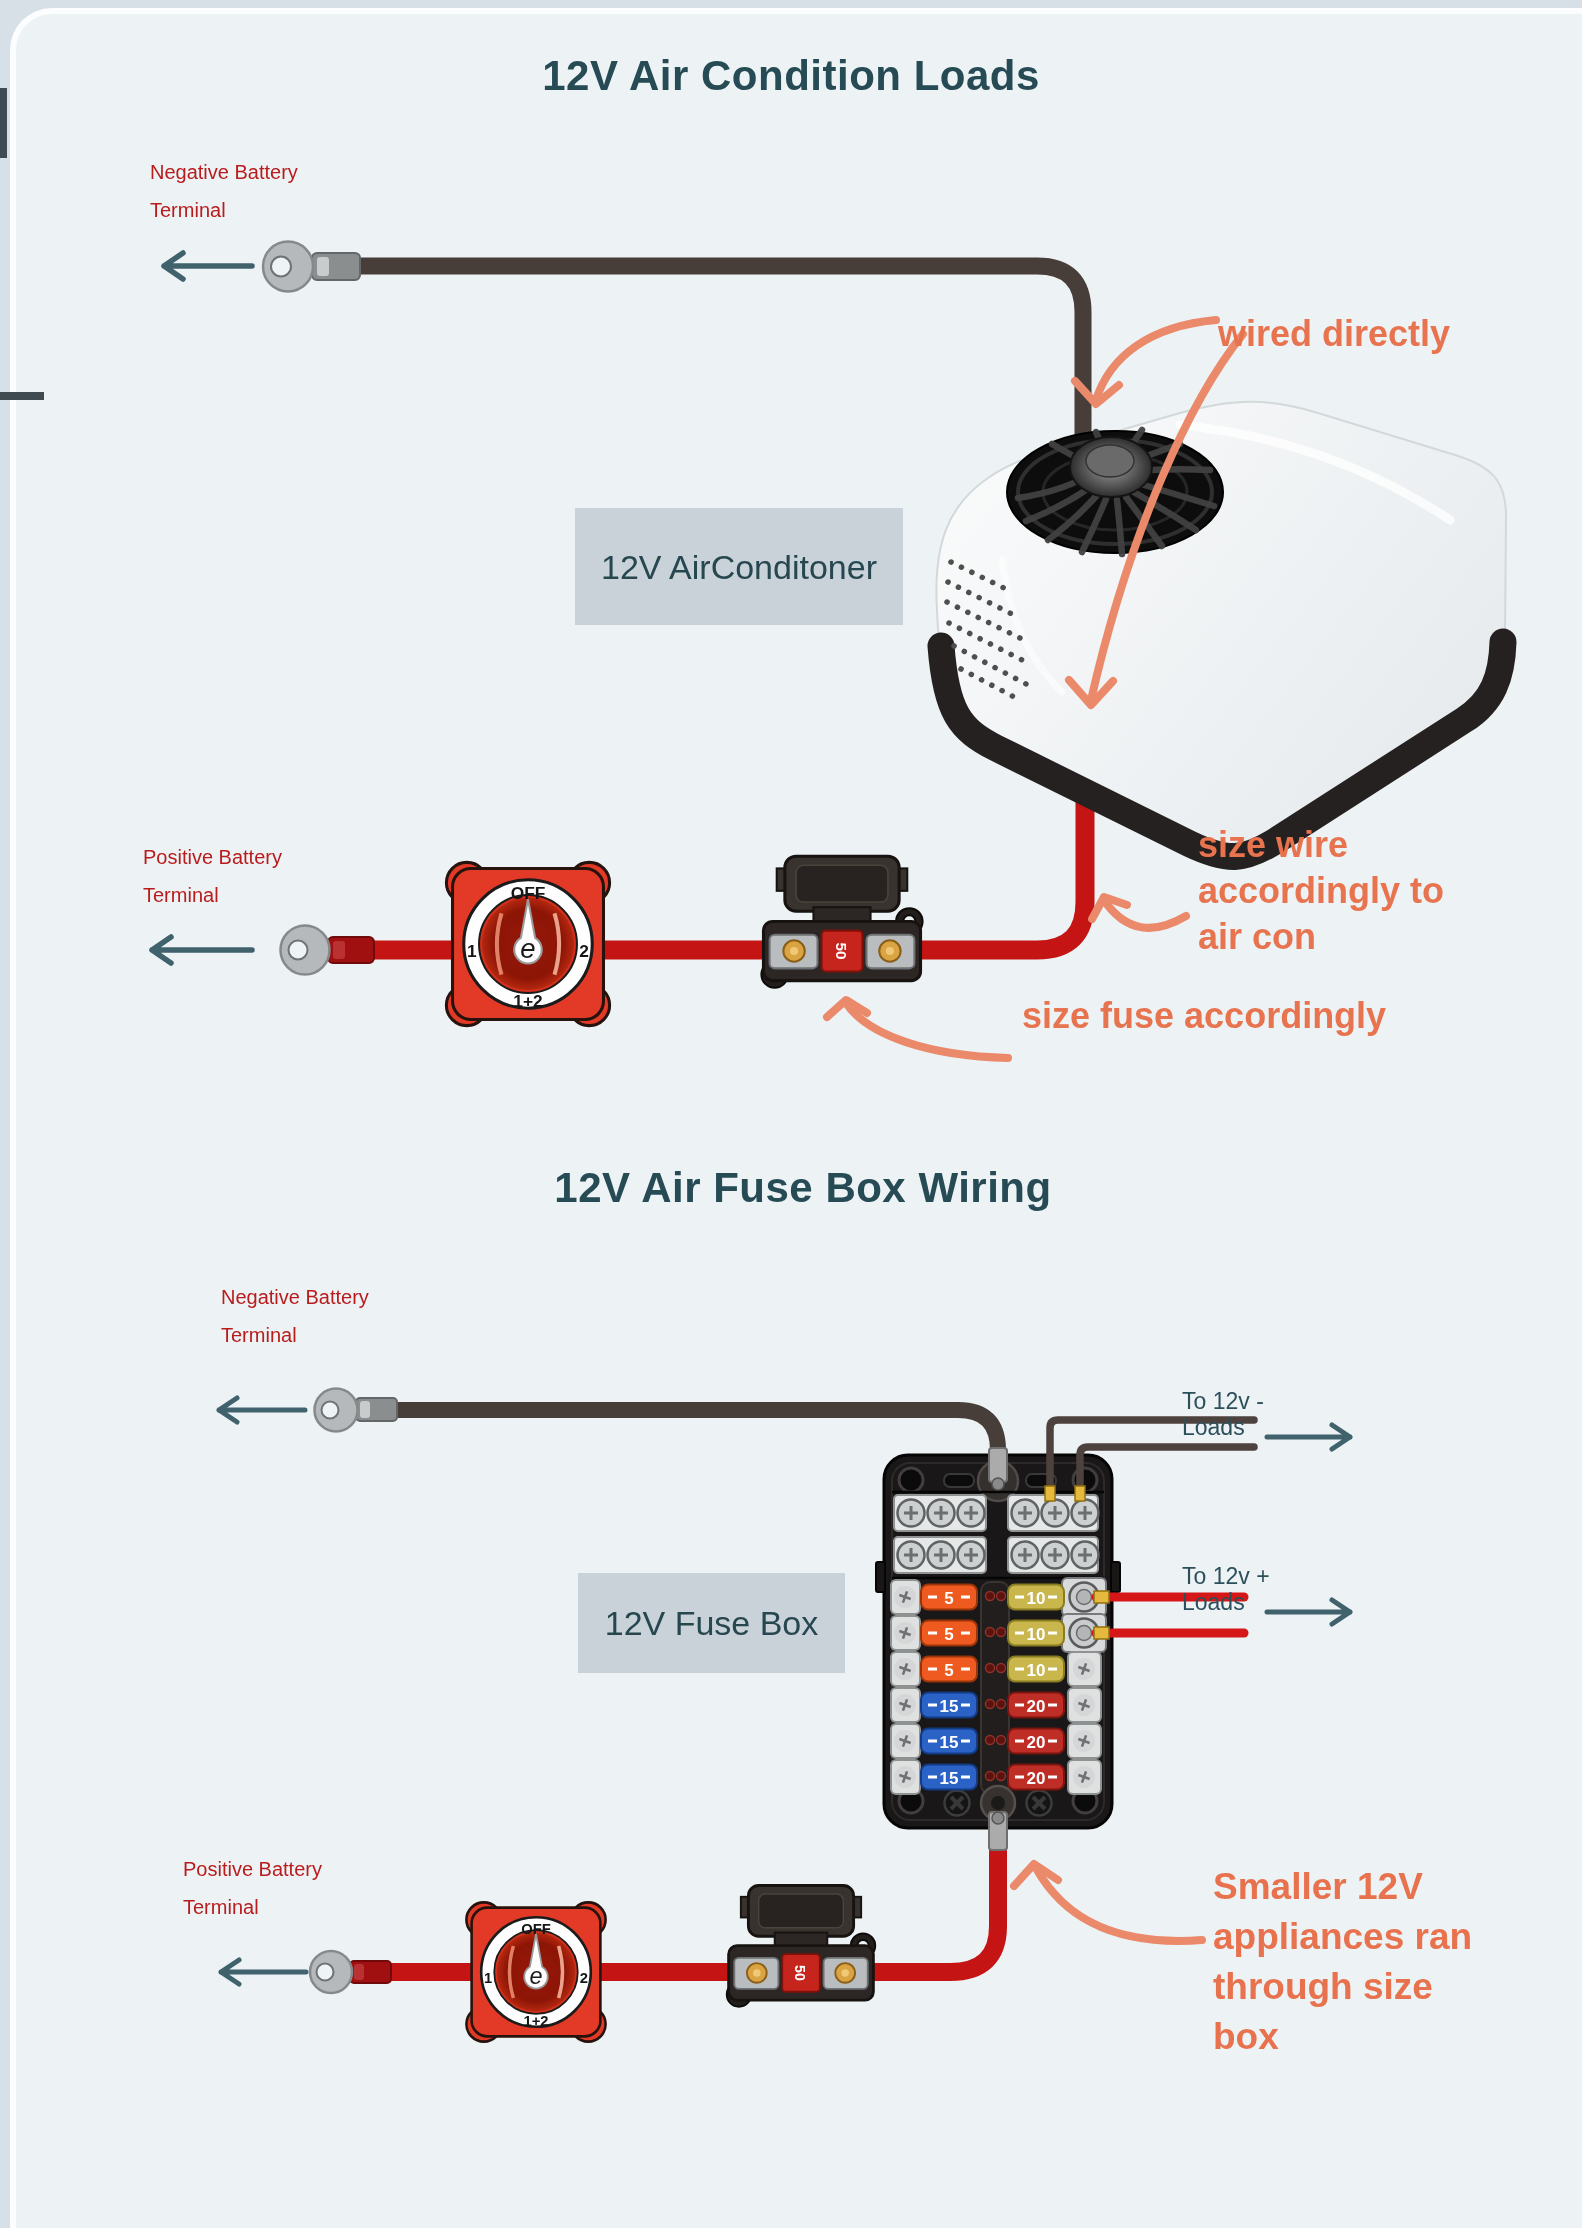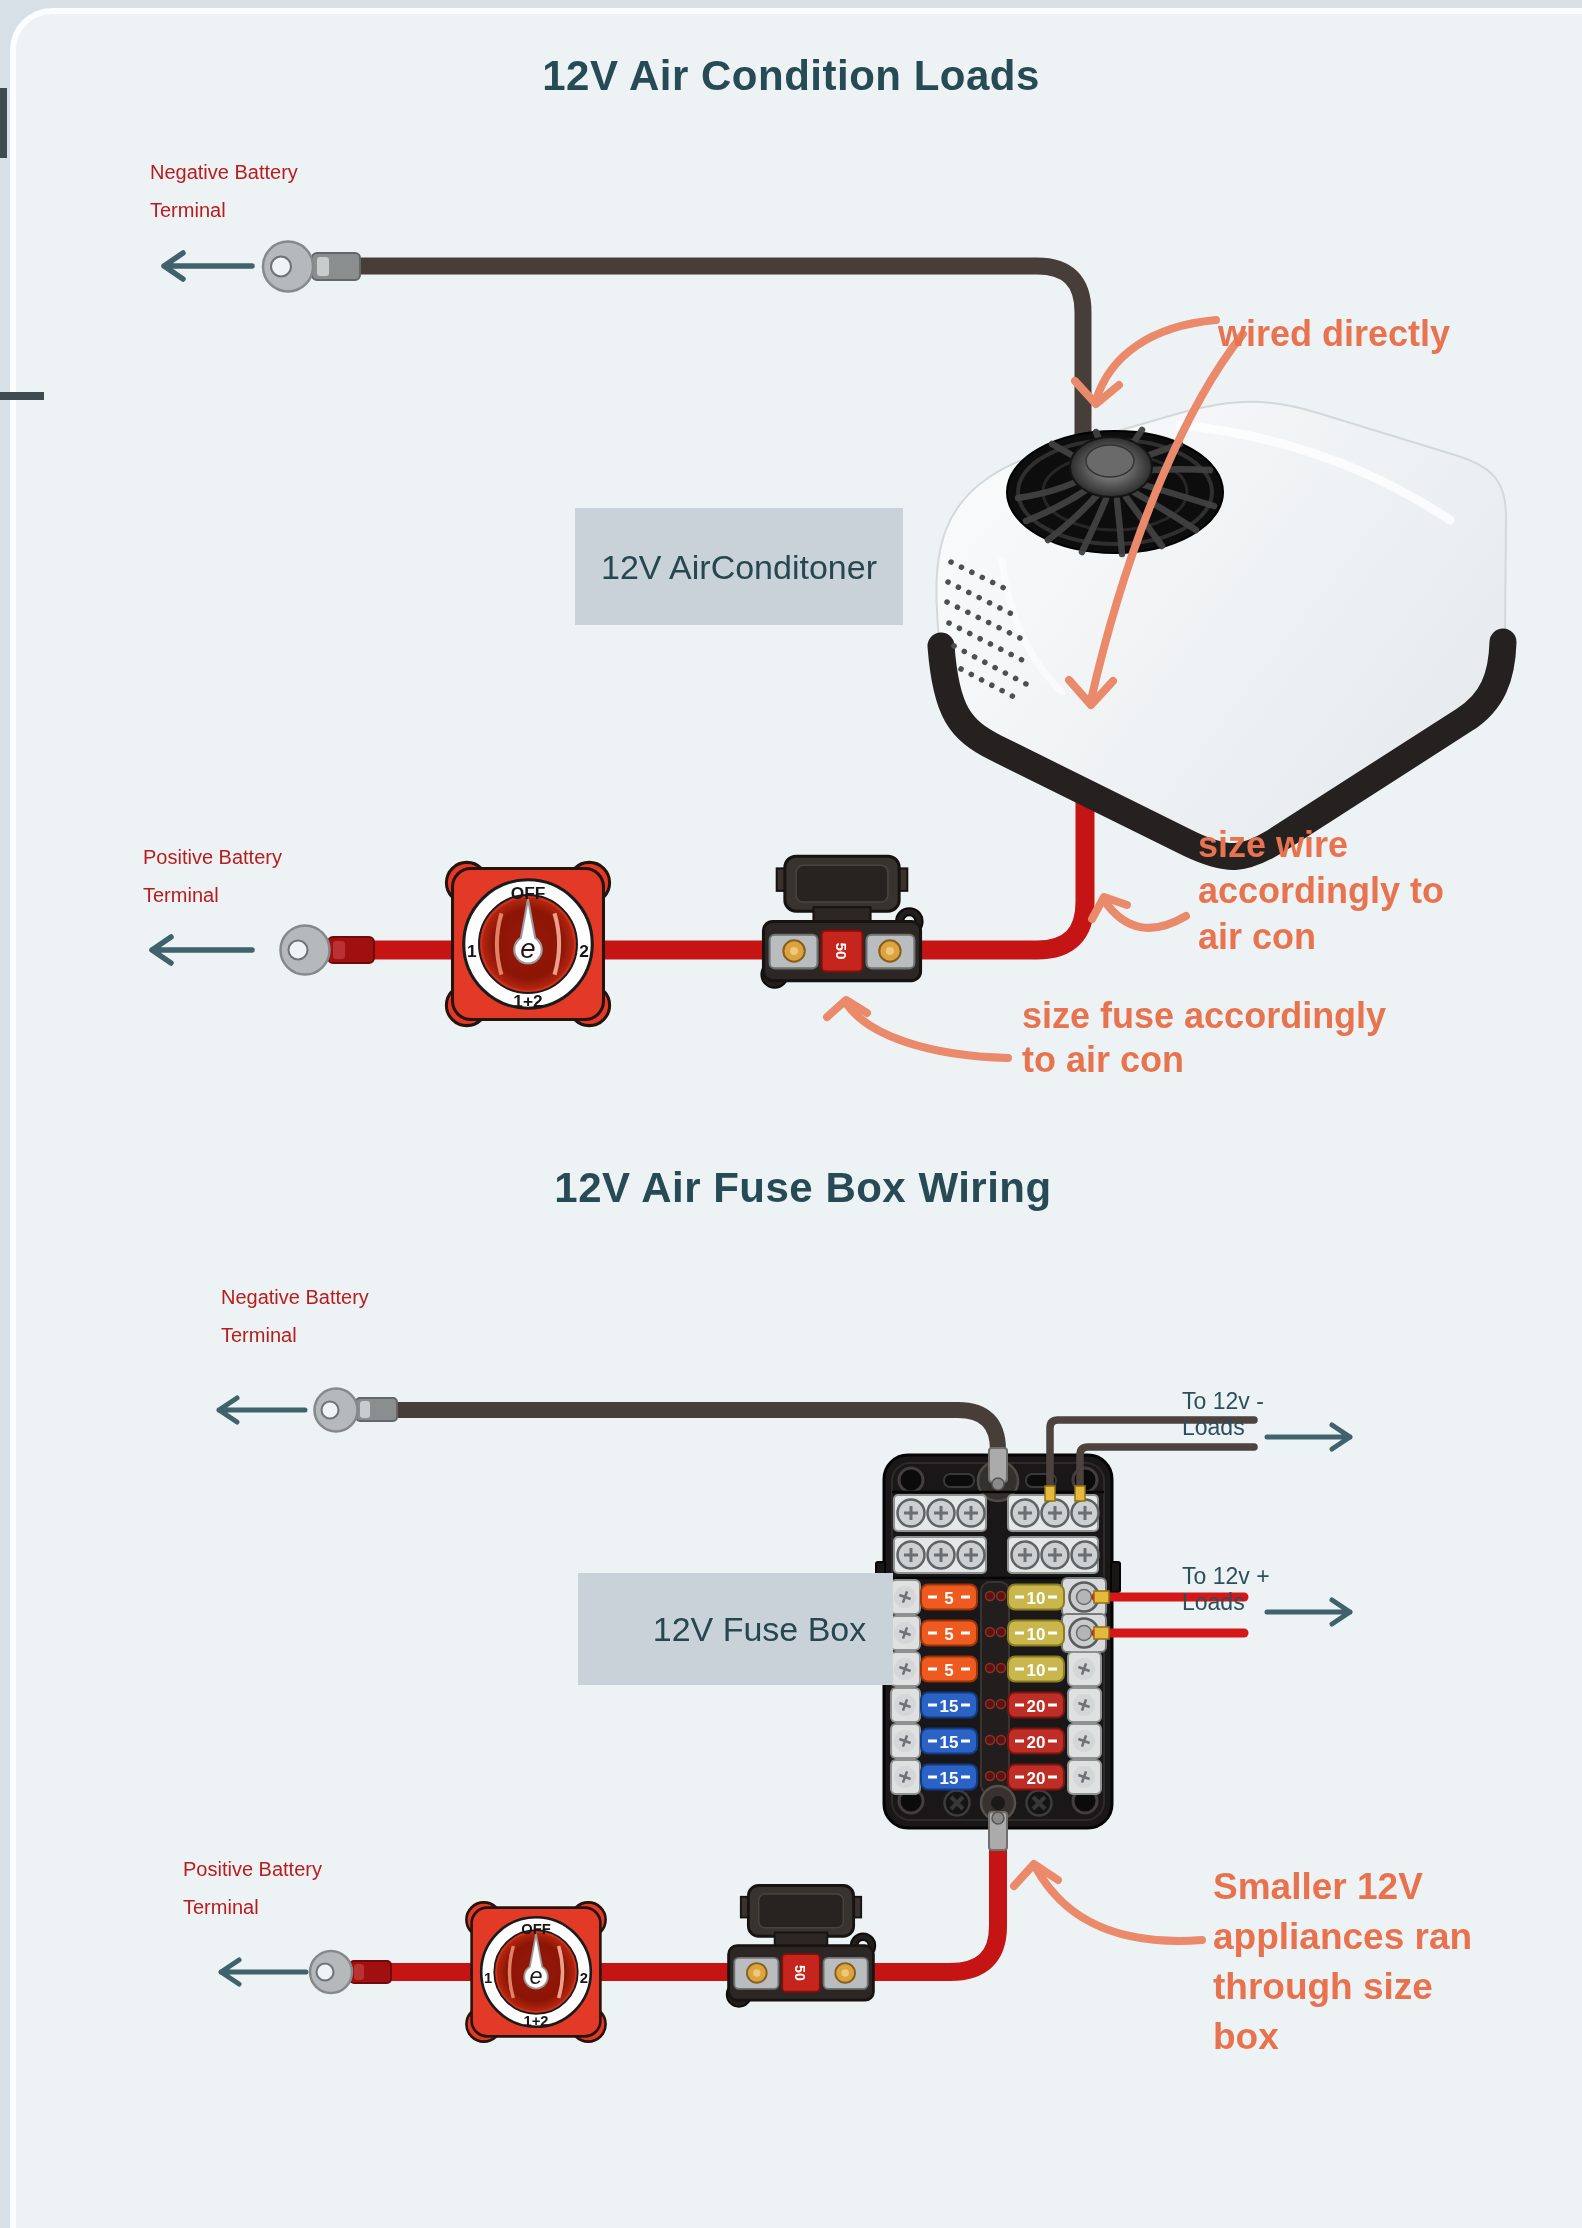--- a/index.html
+++ b/index.html
@@ -401,41 +401,40 @@
   </div>
 
   <div class="abs orange" style="left:1198px;top:810px;margin-top:12px;">
     <div>size wire</div>
     <div>accordingly to</div>
     <div>air con</div>
   </div>
 
   <div class="abs orange-sm" style="left:1022px;top:994px;">
     <div>size fuse accordingly</div>
-    <div>to air con</div>
   </div>
 
   <div class="abs title" style="top:1164px;margin-left:12px;">12V Air Fuse Box Wiring</div>
 
   <div class="abs lbl" style="left:221px;top:1278px;">
     <div>Negative Battery</div>
     <div>Terminal</div>
   </div>
 
   <div class="abs tealsm" style="left:1182px;top:1388px;">
     <div>To 12v -</div>
     <div>Loads</div>
   </div>
 
   <div class="abs tealsm" style="left:1182px;top:1563px;">
     <div>To 12v +</div>
     <div>Loads</div>
   </div>
 
-  <div class="abs graybox dots" style="left:578px;top:1573px;width:267px;height:112px;padding-left:48px;">
+  <div class="abs graybox dots" style="left:578px;top:1573px;width:267px;height:100px;">
     <div>12V Fuse Box</div>
   </div>
 
   <div class="abs lbl" style="left:183px;top:1850px;">
     <div>Positive Battery</div>
     <div>Terminal</div>
   </div>
 
   <div class="abs orange-big" style="left:1213px;top:1862px;">
     <div>Smaller 12V</div>

